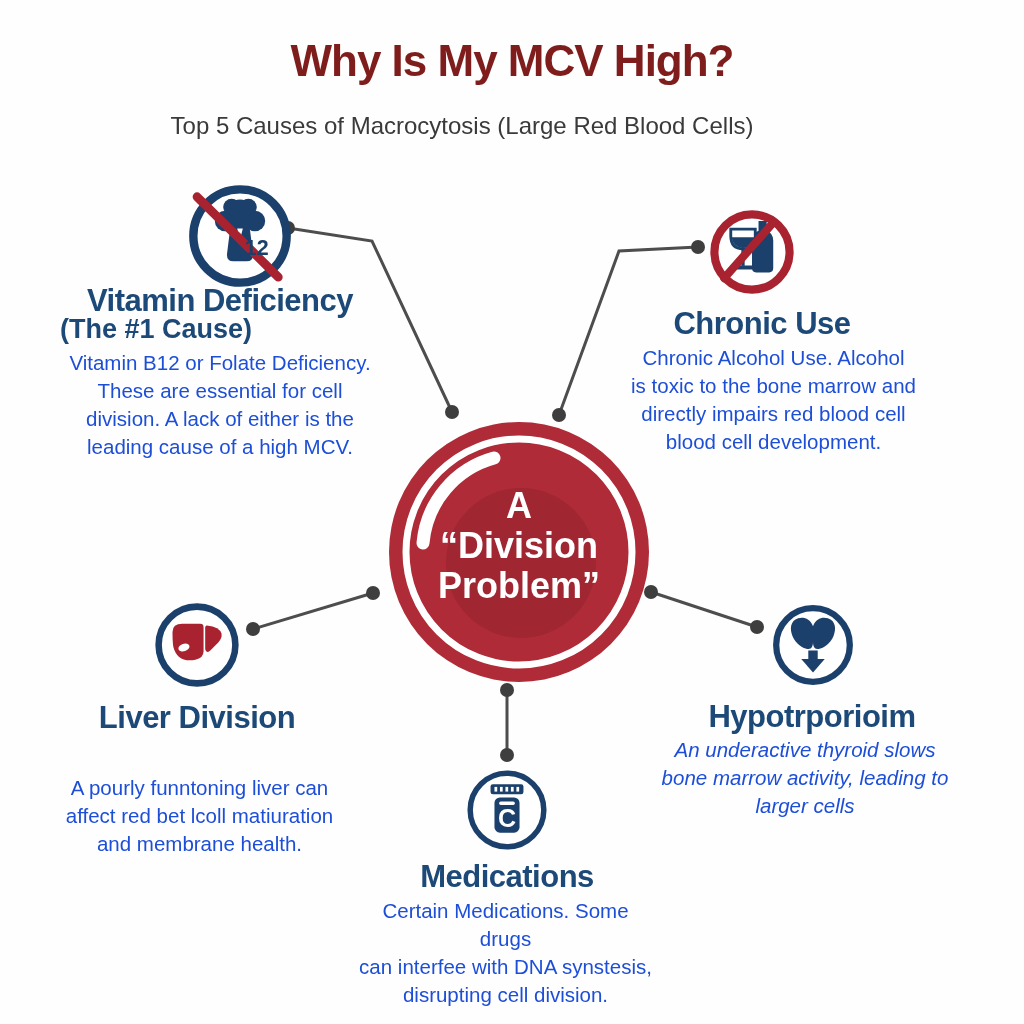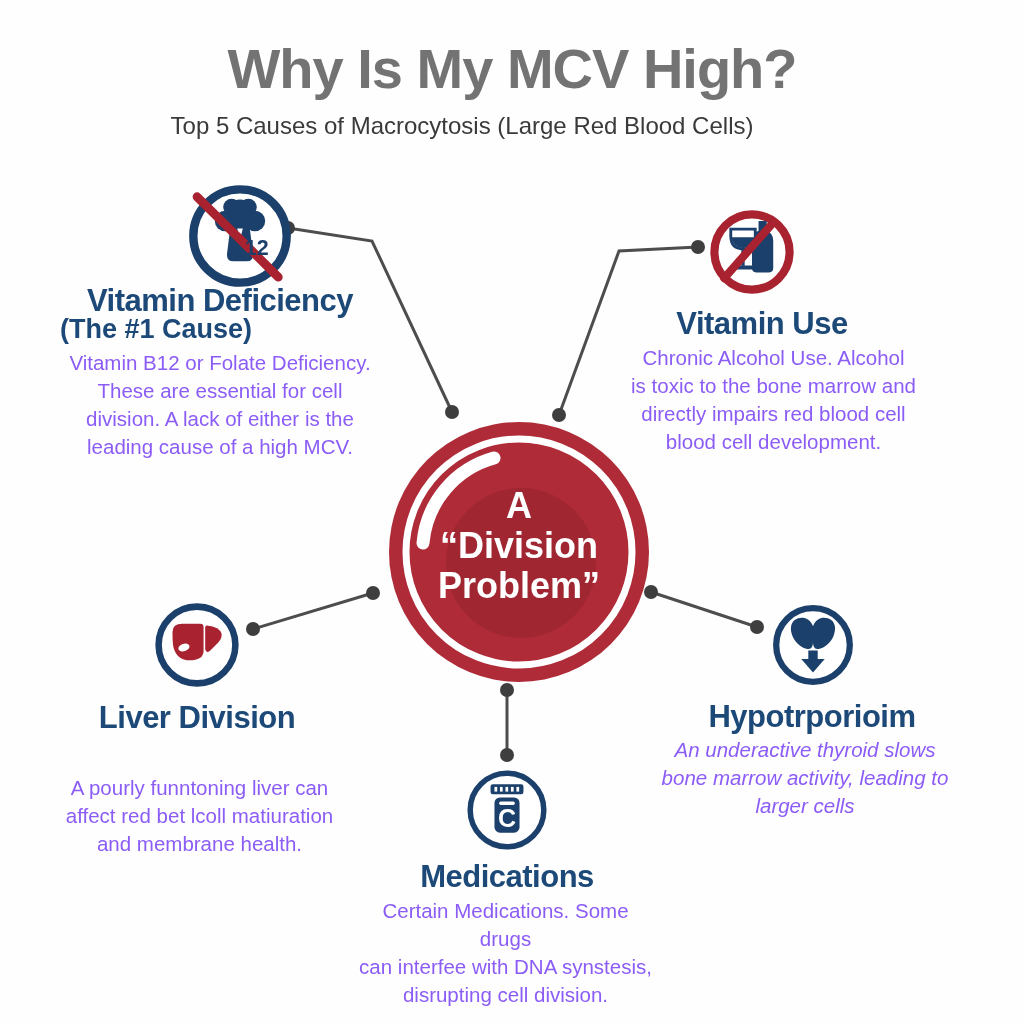--- a/index.html
+++ b/index.html
@@ -5,21 +5,21 @@
   html,body{margin:0;padding:0;}
   body{
     width:1024px;height:1024px;position:relative;overflow:hidden;
     background:#fefefe;
     font-family:"Liberation Sans", sans-serif;
   }
   .abs{position:absolute;}
   
   .title{
     left:0;top:36px;width:1024px;text-align:center;
-    font-size:56px;font-weight:bold;color:#737373;letter-spacing:-1px;
+    font-size:44px;font-weight:bold;color:#7f1d1d;letter-spacing:-1px;
   }
   .subtitle{
     left:0;top:112px;width:924px;text-align:center;
     font-size:24px;color:#3a3a3a;letter-spacing:0;
   }
   
   #connectors{left:0;top:0;}
   
   #hub{left:387px;top:420px;}
   .hub-label{
@@ -29,21 +29,21 @@
   }
   
   .node-title{
     font-size:31px;font-weight:bold;color:#1c4977;letter-spacing:-0.5px;
     text-align:center;
   }
   .node-subtitle{
     font-size:27px;font-weight:bold;color:#1c4977;text-align:left;
   }
   .node-body{
-    font-size:20.5px;color:#8b5cf6;line-height:28px;text-align:center;
+    font-size:20.5px;color:#1d4ed8;line-height:28px;text-align:center;
     white-space:pre-line;
   }
   #vit-title{left:60px;top:283px;width:320px;}
   #vit-sub{left:60px;top:314px;width:320px;}
   #vit-body{left:55px;top:349px;width:330px;}
   #alc-title{left:642px;top:306px;width:240px;}
   #alc-body{left:626px;top:344px;width:295px;}
   #liv-title{left:47px;top:700px;width:300px;}
   #liv-body{left:42px;top:774px;width:315px;}
   #thy-title{left:672px;top:699px;width:280px;}
@@ -120,21 +120,21 @@
   <circle cx="60" cy="60" r="46" fill="#ffffff" stroke="#a8232f" stroke-width="10"></circle>
   <g>
     <path d="M68,22 h10 v12 q8,3 8,12 v34 q0,5 -5,5 h-16 q-5,0 -5,-5 v-34 q0,-9 8,-12 Z" fill="#1b406b"></path>
     <path d="M34,32 h30 v8 q0,16 -15,16 q-15,0 -15,-16 Z" fill="#ffffff" stroke="#1b406b" stroke-width="3.5"></path>
     <path d="M35,42 h28 q-2,13 -14,13 q-12,0 -14,-13 Z" fill="#1b406b"></path>
     <line x1="49" y1="56" x2="49" y2="77" stroke="#1b406b" stroke-width="4"></line>
     <line x1="38" y1="79" x2="60" y2="79" stroke="#1b406b" stroke-width="5" stroke-linecap="round"></line>
   </g>
   <line x1="86" y1="24" x2="26" y2="92" stroke="#a8232f" stroke-width="10" stroke-linecap="round"></line>
 </svg>
-<div id="alc-title" class="abs node-title">Vitamin Use</div>
+<div id="alc-title" class="abs node-title">Chronic Use</div>
 <div id="alc-body" class="abs node-body">Chronic Alcohol Use. Alcohol
 is toxic to the bone marrow and
 directly impairs red blood cell
 blood cell development.</div>
 
 <svg id="icon-liver" class="abs" viewBox="0 0 120 120">
   <circle cx="60" cy="60" r="47" fill="#ffffff" stroke="#1b406b" stroke-width="8"></circle>
   <g fill="#a8232f">
     <path d="M30,44 q0,-10 12,-10 h22 q4,0 4,4 v30 q0,8 -10,10 q-22,4 -27,-16 q-1,-5 -1,-18 Z"></path>
     <path d="M72,36 q16,2 18,10 q1,6 -4,11 l-10,10 q-5,4 -6,-2 v-25 q0,-4 2,-4 Z"></path>

